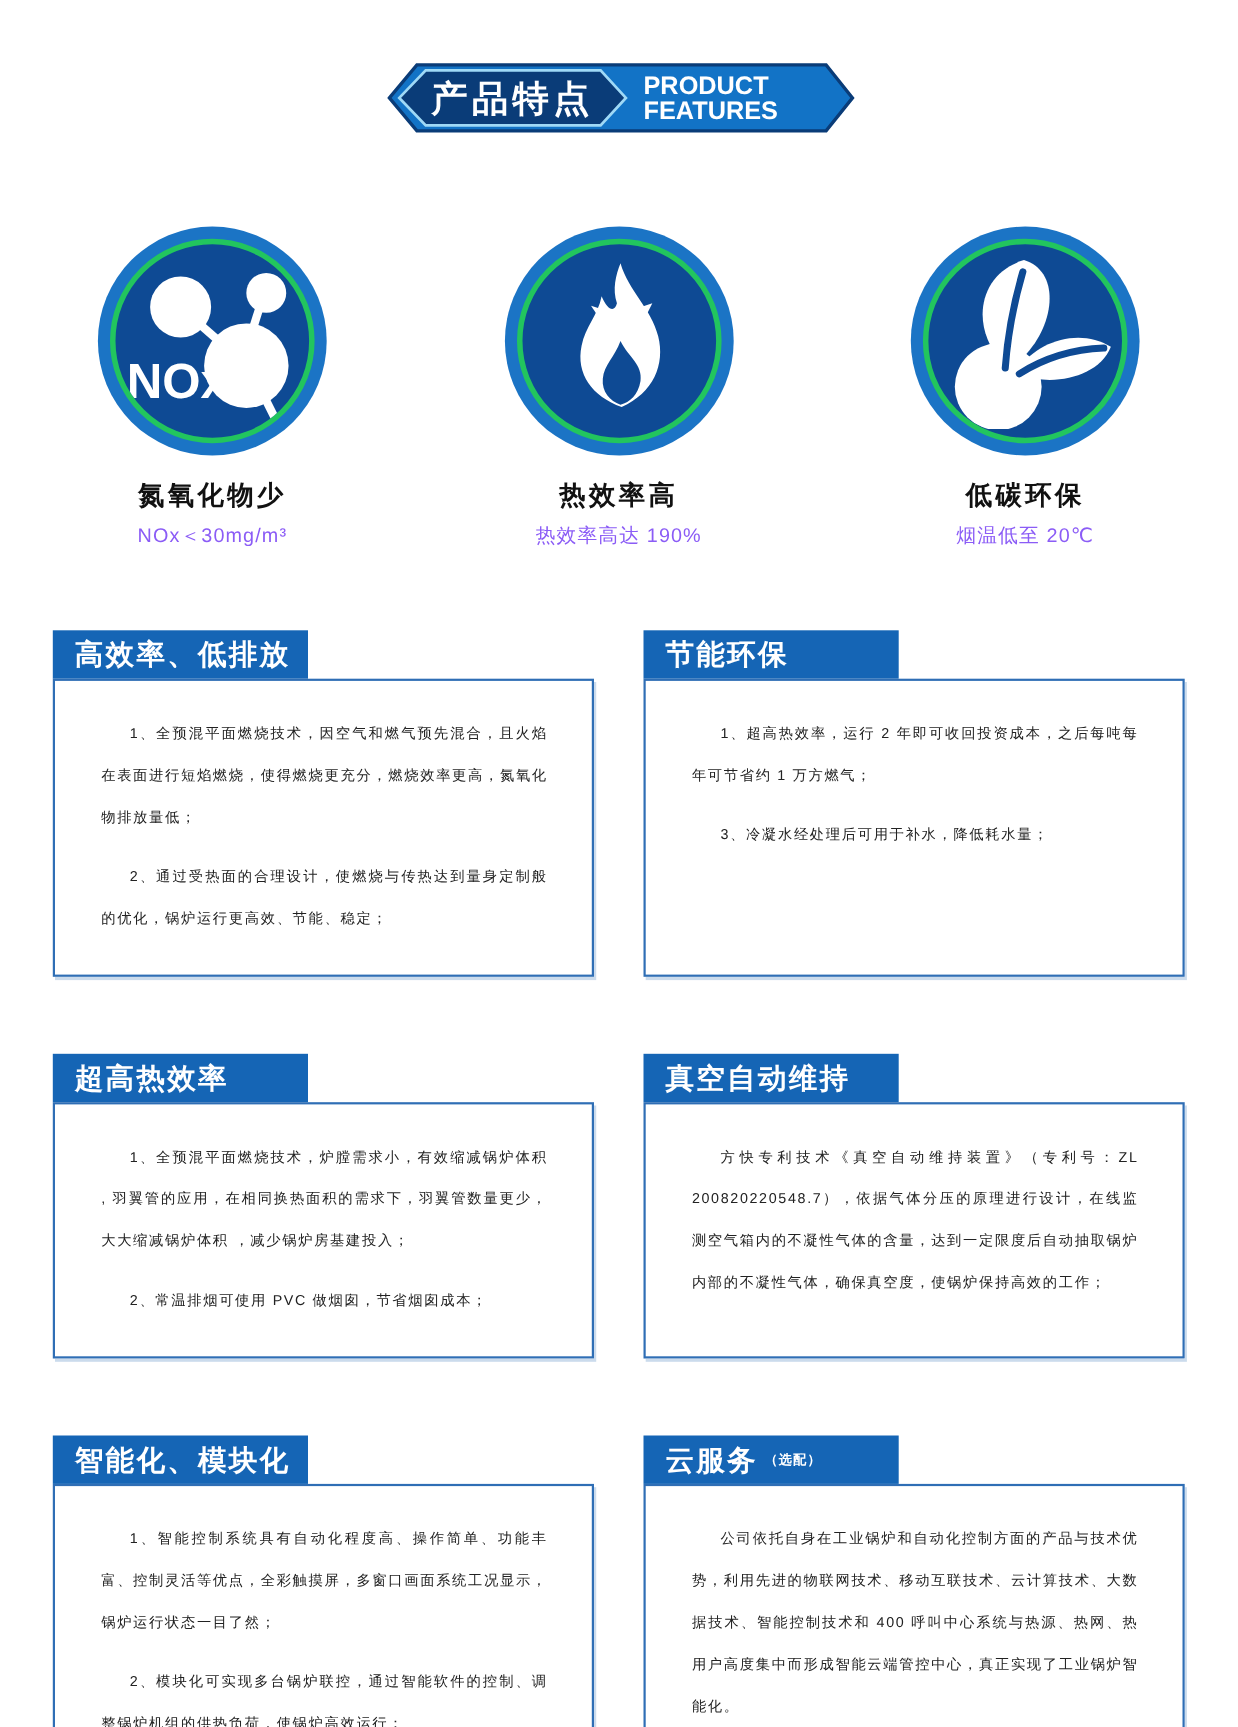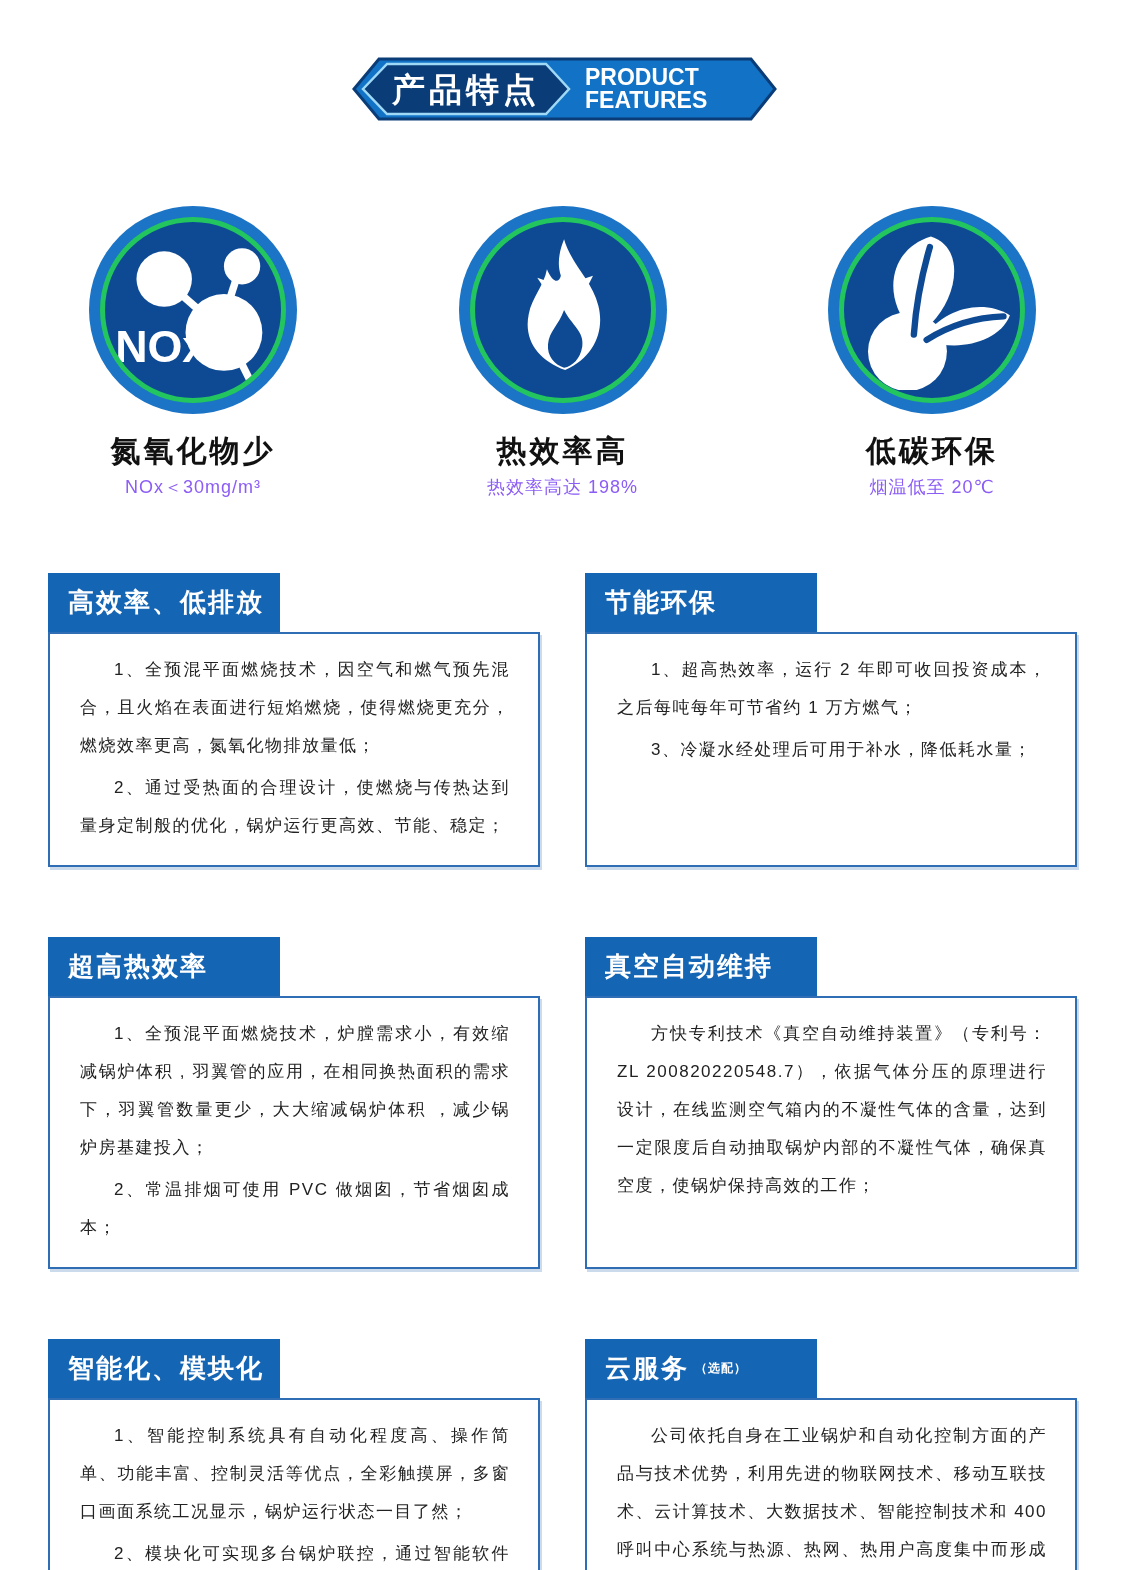--- a/index.html
+++ b/index.html
@@ -23,48 +23,48 @@
   .circ-outer{
     width:208px;height:208px;border-radius:50%;
     background:#1b74c5;padding:11px;box-sizing:border-box;
   }
   .circ-inner{
     width:100%;height:100%;border-radius:50%;
     background:#0e4a94;border:5px solid #22c55e;box-sizing:border-box;
     display:flex;align-items:center;justify-content:center;overflow:hidden;
   }
   .feature-title{
-    margin-top:20px;font-size:30px;font-weight:bold;color:#111;
+    margin-top:20px;font-size:24px;font-weight:bold;color:#111;
     letter-spacing:3px;line-height:33px;
   }
   .feature-subtitle{
     margin-top:6px;font-size:18px;color:#8b5cf6;letter-spacing:1px;line-height:28px;
   }
 
   
   .boxes{
     margin:72px 48px 0 48px;
     display:grid;grid-template-columns:1fr 1fr;
     column-gap:45px;row-gap:70px;
   }
   .box{display:flex;flex-direction:column;}
   .box-tab{
-    width:232px;height:59px;box-sizing:border-box;
+    width:232px;height:44px;box-sizing:border-box;
     background:#1565b5;color:#ffffff;
     display:flex;align-items:center;padding-left:20px;
     font-size:26px;font-weight:bold;letter-spacing:2px;
   }
   .tab-suffix{font-size:12px;font-weight:bold;margin-left:6px;letter-spacing:1px;}
   .box-body{
     flex:1;border:2px solid #2f6eb5;box-sizing:border-box;
     box-shadow:2px 3px 0 rgba(47,110,181,0.25);
     padding:13px 24px 16px 26px;
   }
   .box-body p{
-    margin:4px;font-size:17px;line-height:38px;letter-spacing:1.5px;
+    margin:16px;font-size:13px;line-height:38px;letter-spacing:1.5px;
     text-align:justify;text-indent:2em;color:#222;
   }
 </style>
 </head>
 <body>
 
 <div class="page">
 
   <div class="banner-wrap">
     <svg class="banner-svg" width="430" height="66" viewBox="0 0 430 66">
@@ -106,21 +106,21 @@
                      C 47 117 33 98 38 74 C 41 58 52 48 55 32
                      C 60 44 66 46 68 38 C 64 26 67 14 71 4 Z" fill="#ffffff"></path>
             <path d="M54 52 L46 40 L58 44 Z" fill="#ffffff"></path>
             <path d="M92 50 L98 38 L86 42 Z" fill="#ffffff"></path>
             <path d="M71 70 C 78 84 90 90 88 104 C 86 116 79 122 71 124
                      C 62 121 55 113 56 102 C 57 90 66 84 71 70 Z" fill="#0e4a94"></path>
           </svg>
         </div>
       </div>
       <div class="feature-title">热效率高</div>
-      <div class="feature-subtitle">热效率高达 198%</div>
+      <div class="feature-subtitle">热效率高达 190%</div>
     </div>
 
     <div class="feature">
       <div class="circ-outer">
         <div class="circ-inner">
           <svg width="160" height="160" viewBox="0 0 150 150">
             <g fill="#ffffff">
               <circle cx="52" cy="114" r="37"></circle>
               <path d="M56 94 C 28 64 34 18 74 6 C 106 16 100 62 74 88 C 67 93 61 94 56 94 Z"></path>
               <path d="M68 100 C 86 74 122 64 148 80 C 138 106 98 114 72 104 Z"></path>

